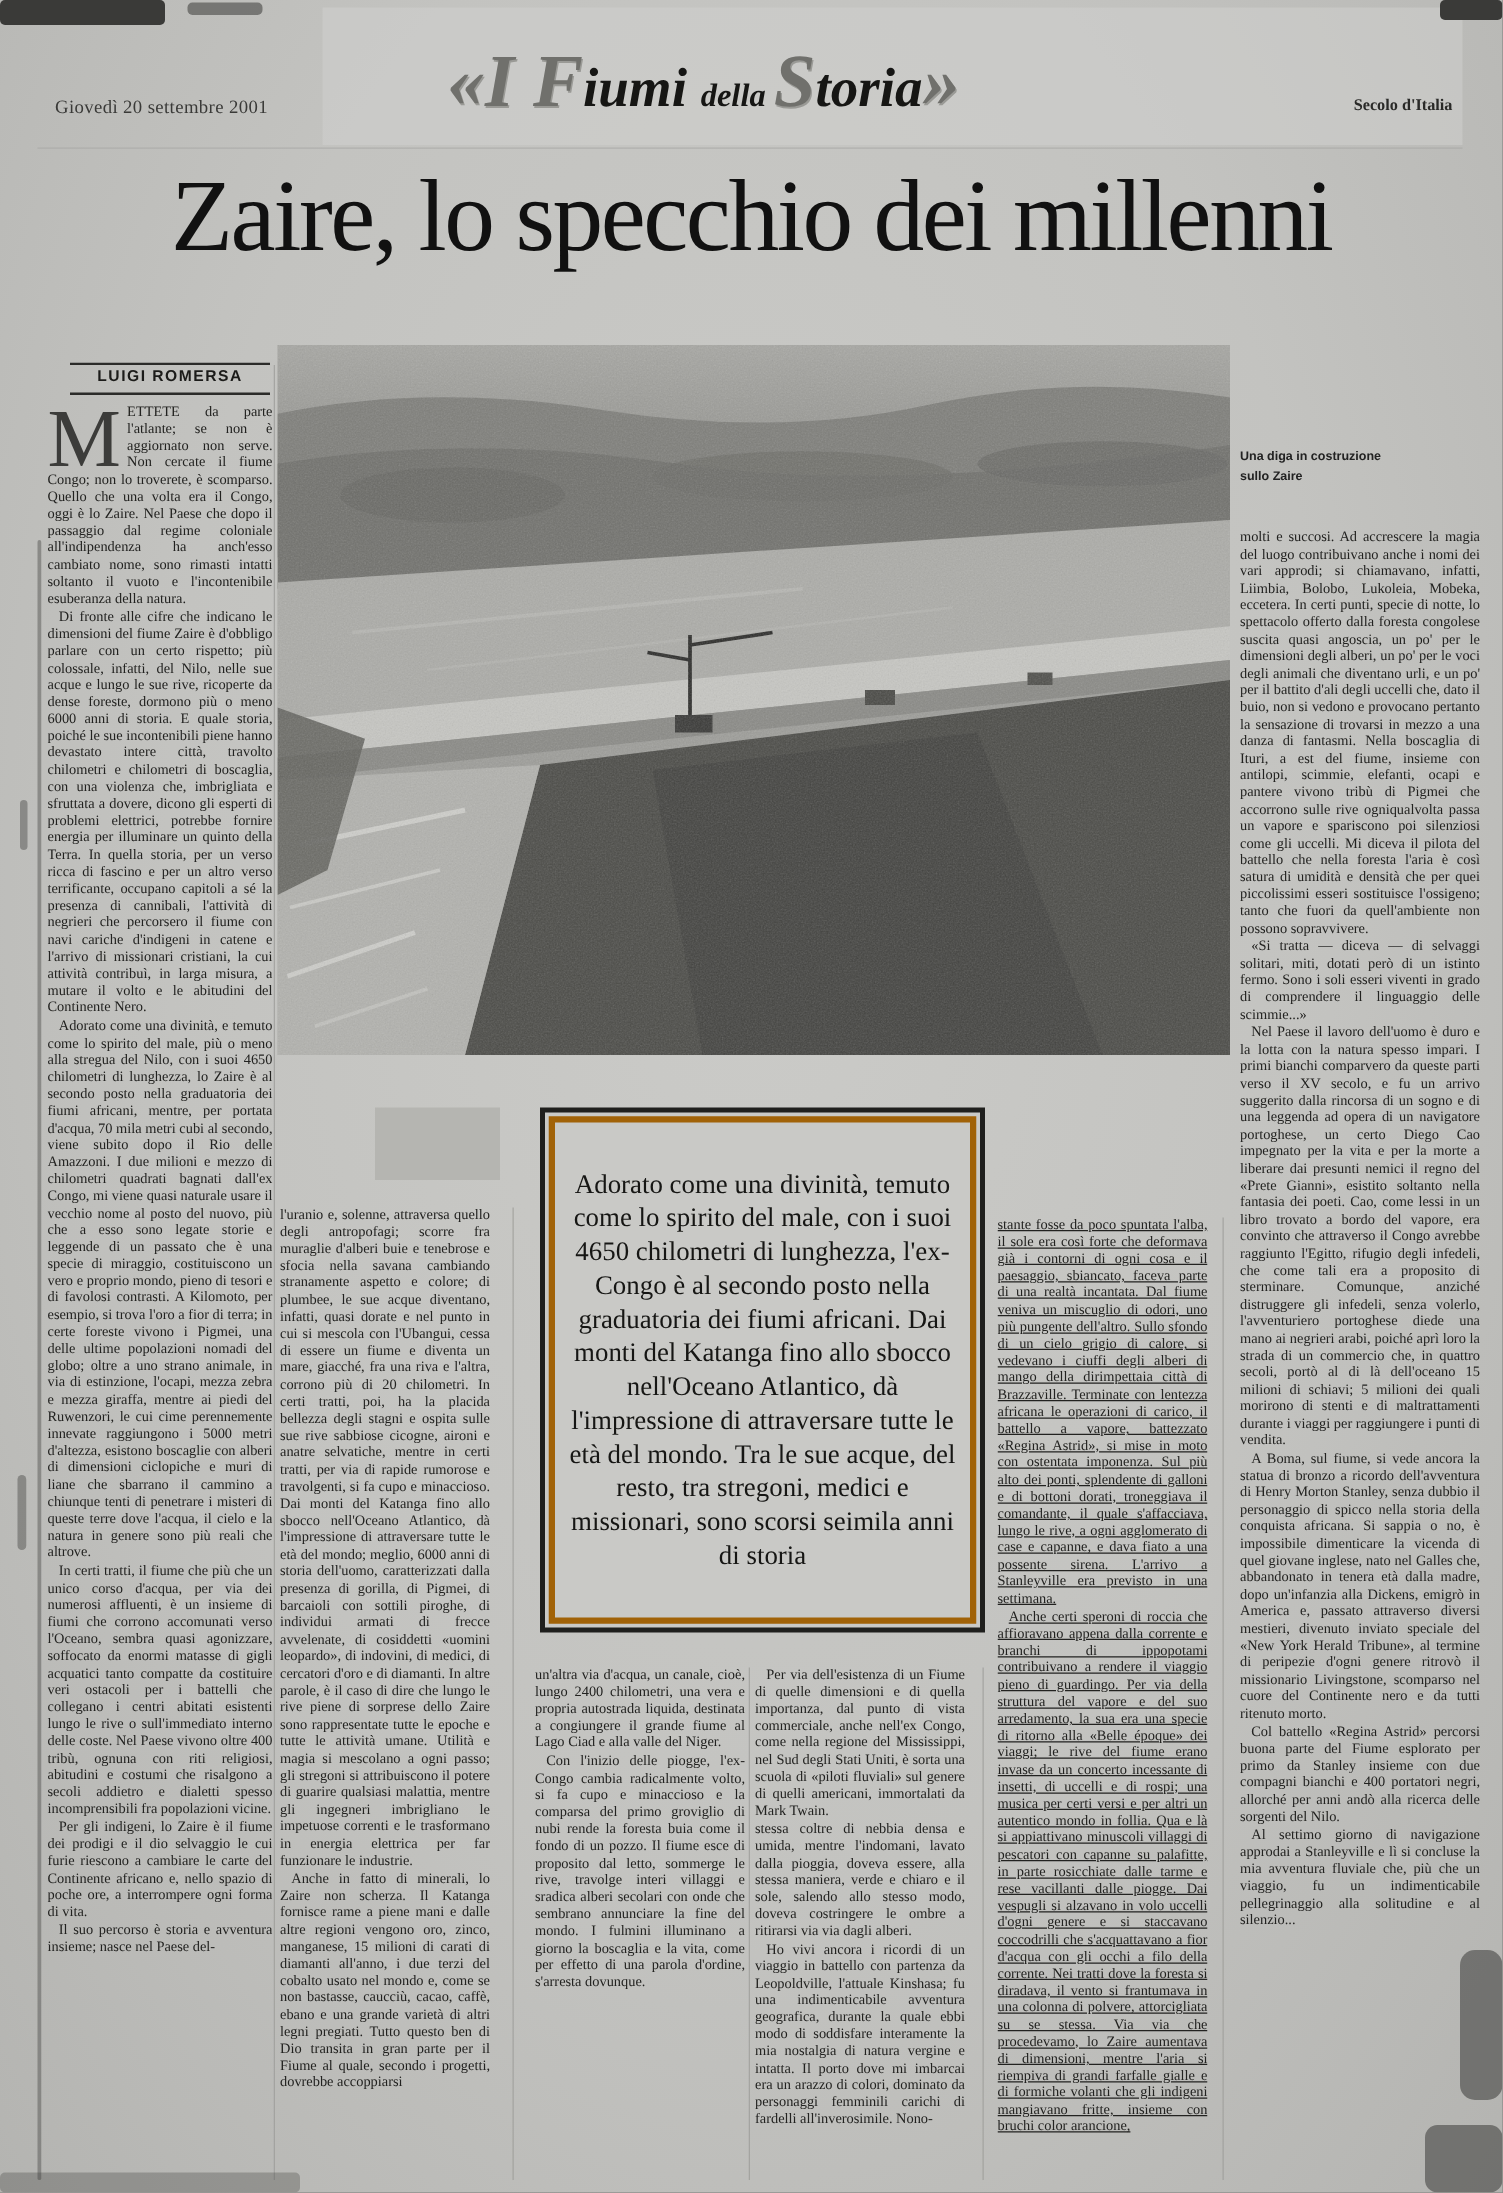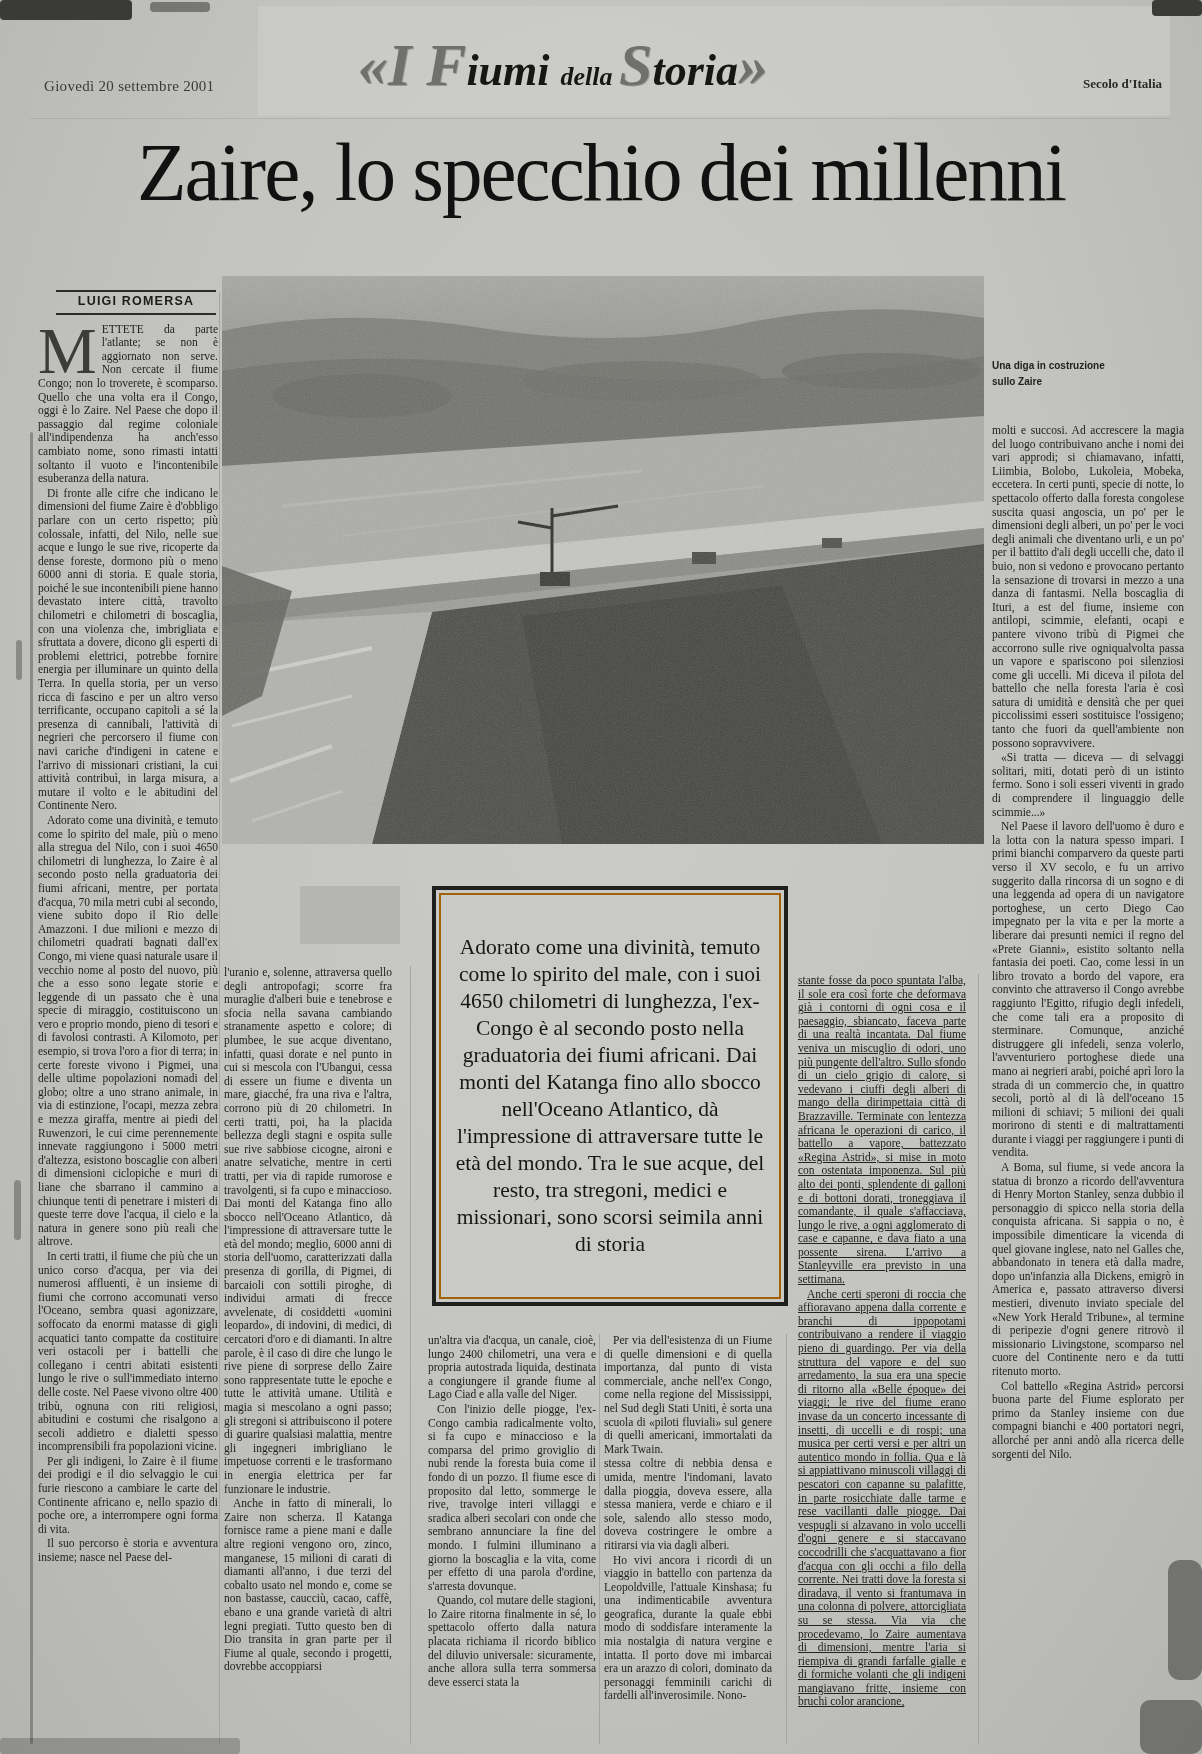--- a/index.html
+++ b/index.html
@@ -51,21 +51,21 @@
   .caption{
     position:absolute;left:992px;top:358px;width:192px;
     font-family:"Liberation Sans", sans-serif;font-weight:bold;font-size:10px;line-height:16px;color:#222;
   }
 
   .quote-box{
     position:absolute;left:432px;top:886px;width:356px;height:420px;
     border:4px solid #1f1f1d;box-sizing:border-box;background:#c9c9c6;
   }
   .quote-inner{
-    position:absolute;inset:3px;border:2px solid #a16207;
+    position:absolute;inset:3px;border:5px solid #a16207;
     display:flex;align-items:center;justify-content:center;padding:6px 10px;text-align:center;
   }
   .quote-text{font-size:21.5px;line-height:27px;color:#161614;}
 
   .vrule{position:absolute;width:1px;background:#9e9e9a;opacity:.8;}
   .edge-line{position:absolute;left:30px;top:432px;width:3px;height:1312px;background:#4c4c4a;opacity:.45;border-radius:2px;}
   .artifact{position:absolute;background:#3a3a38;border-radius:4px;}
   .soft{opacity:.55;}
   .gray-patch{position:absolute;left:300px;top:886px;width:100px;height:58px;background:#b0b0ad;opacity:.8;}
 </style>
@@ -169,37 +169,37 @@
 
   <div class="quote-box">
     <div class="quote-inner">
       <div class="quote-text">Adorato come una divinità, temuto come lo spirito del male, con i suoi 4650 chilometri di lunghezza, l'ex-Congo è al secondo posto nella graduatoria dei fiumi africani. Dai monti del Katanga fino allo sbocco nell'Oceano Atlantico, dà l'impressione di attraversare tutte le età del mondo. Tra le sue acque, del resto, tra stregoni, medici e missionari, sono scorsi seimila anni di storia</div>
     </div>
   </div>
 
   <div class="col col3">
       <p class="para noindent">un'altra via d'acqua, un canale, cioè, lungo 2400 chilometri, una vera e propria autostrada liquida, destinata a congiungere il grande fiume al Lago Ciad e alla valle del Niger.</p>
       <p class="para">Con l'inizio delle piogge, l'ex-Congo cambia radicalmente volto, si fa cupo e minaccioso e la comparsa del primo groviglio di nubi rende la foresta buia come il fondo di un pozzo. Il fiume esce di proposito dal letto, sommerge le rive, travolge interi villaggi e sradica alberi secolari con onde che sembrano annunciare la fine del mondo. I fulmini illuminano a giorno la boscaglia e la vita, come per effetto di una parola d'ordine, s'arresta dovunque.</p>
-      <p class="para">Quando, col mutare delle stagioni, lo Zaire ritorna finalmente in sé, lo spettacolo offerto dalla natura placata richiama il ricordo biblico del diluvio universale: sicuramente, anche allora sulla terra sommersa deve esserci stata la</p>
     </div>
   <div class="col col4">
       <p class="para">Per via dell'esistenza di un Fiume di quelle dimensioni e di quella importanza, dal punto di vista commerciale, anche nell'ex Congo, come nella regione del Mississippi, nel Sud degli Stati Uniti, è sorta una scuola di «piloti fluviali» sul genere di quelli americani, immortalati da Mark Twain.</p>
       <p class="para noindent">stessa coltre di nebbia densa e umida, mentre l'indomani, lavato dalla pioggia, doveva essere, alla stessa maniera, verde e chiaro e il sole, salendo allo stesso modo, doveva costringere le ombre a ritirarsi via via dagli alberi.</p>
       <p class="para">Ho vivi ancora i ricordi di un viaggio in battello con partenza da Leopoldville, l'attuale Kinshasa; fu una indimenticabile avventura geografica, durante la quale ebbi modo di soddisfare interamente la mia nostalgia di natura vergine e intatta. Il porto dove mi imbarcai era un arazzo di colori, dominato da personaggi femminili carichi di fardelli all'inverosimile. Nono-</p>
     </div>
   <div class="col col5">
       <p class="para noindent">stante fosse da poco spuntata l'alba, il sole era così forte che deformava già i contorni di ogni cosa e il paesaggio, sbiancato, faceva parte di una realtà incantata. Dal fiume veniva un miscuglio di odori, uno più pungente dell'altro. Sullo sfondo di un cielo grigio di calore, si vedevano i ciuffi degli alberi di mango della dirimpettaia città di Brazzaville. Terminate con lentezza africana le operazioni di carico, il battello a vapore, battezzato «Regina Astrid», si mise in moto con ostentata imponenza. Sul più alto dei ponti, splendente di galloni e di bottoni dorati, troneggiava il comandante, il quale s'affacciava, lungo le rive, a ogni agglomerato di case e capanne, e dava fiato a una possente sirena. L'arrivo a Stanleyville era previsto in una settimana.</p>
       <p class="para">Anche certi speroni di roccia che affioravano appena dalla corrente e branchi di ippopotami contribuivano a rendere il viaggio pieno di guardingo. Per via della struttura del vapore e del suo arredamento, la sua era una specie di ritorno alla «Belle époque» dei viaggi; le rive del fiume erano invase da un concerto incessante di insetti, di uccelli e di rospi; una musica per certi versi e per altri un autentico mondo in follia. Qua e là si appiattivano minuscoli villaggi di pescatori con capanne su palafitte, in parte rosicchiate dalle tarme e rese vacillanti dalle piogge. Dai vespugli si alzavano in volo uccelli d'ogni genere e si staccavano coccodrilli che s'acquattavano a fior d'acqua con gli occhi a filo della corrente. Nei tratti dove la foresta si diradava, il vento si frantumava in una colonna di polvere, attorcigliata su se stessa. Via via che procedevamo, lo Zaire aumentava di dimensioni, mentre l'aria si riempiva di grandi farfalle gialle e di formiche volanti che gli indigeni mangiavano fritte, insieme con bruchi color arancione,</p>
     </div>
   <div class="col col6">
       <p class="para noindent">molti e succosi. Ad accrescere la magia del luogo contribuivano anche i nomi dei vari approdi; si chiamavano, infatti, Liimbia, Bolobo, Lukoleia, Mobeka, eccetera. In certi punti, specie di notte, lo spettacolo offerto dalla foresta congolese suscita quasi angoscia, un po' per le dimensioni degli alberi, un po' per le voci degli animali che diventano urli, e un po' per il battito d'ali degli uccelli che, dato il buio, non si vedono e provocano pertanto la sensazione di trovarsi in mezzo a una danza di fantasmi. Nella boscaglia di Ituri, a est del fiume, insieme con antilopi, scimmie, elefanti, ocapi e pantere vivono tribù di Pigmei che accorrono sulle rive ogniqualvolta passa un vapore e spariscono poi silenziosi come gli uccelli. Mi diceva il pilota del battello che nella foresta l'aria è così satura di umidità e densità che per quei piccolissimi esseri sostituisce l'ossigeno; tanto che fuori da quell'ambiente non possono sopravvivere.</p>
       <p class="para">«Si tratta — diceva — di selvaggi solitari, miti, dotati però di un istinto fermo. Sono i soli esseri viventi in grado di comprendere il linguaggio delle scimmie...»</p>
       <p class="para">Nel Paese il lavoro dell'uomo è duro e la lotta con la natura spesso impari. I primi bianchi comparvero da queste parti verso il XV secolo, e fu un arrivo suggerito dalla rincorsa di un sogno e di una leggenda ad opera di un navigatore portoghese, un certo Diego Cao impegnato per la vita e per la morte a liberare dai presunti nemici il regno del «Prete Gianni», esistito soltanto nella fantasia dei poeti. Cao, come lessi in un libro trovato a bordo del vapore, era convinto che attraverso il Congo avrebbe raggiunto l'Egitto, rifugio degli infedeli, che come tali era a proposito di sterminare. Comunque, anziché distruggere gli infedeli, senza volerlo, l'avventuriero portoghese diede una mano ai negrieri arabi, poiché aprì loro la strada di un commercio che, in quattro secoli, portò al di là dell'oceano 15 milioni di schiavi; 5 milioni dei quali morirono di stenti e di maltrattamenti durante i viaggi per raggiungere i punti di vendita.</p>
       <p class="para">A Boma, sul fiume, si vede ancora la statua di bronzo a ricordo dell'avventura di Henry Morton Stanley, senza dubbio il personaggio di spicco nella storia della conquista africana. Si sappia o no, è impossibile dimenticare la vicenda di quel giovane inglese, nato nel Galles che, abbandonato in tenera età dalla madre, dopo un'infanzia alla Dickens, emigrò in America e, passato attraverso diversi mestieri, divenuto inviato speciale del «New York Herald Tribune», al termine di peripezie d'ogni genere ritrovò il missionario Livingstone, scomparso nel cuore del Continente nero e da tutti ritenuto morto.</p>
       <p class="para">Col battello «Regina Astrid» percorsi buona parte del Fiume esplorato per primo da Stanley insieme con due compagni bianchi e 400 portatori negri, allorché per anni andò alla ricerca delle sorgenti del Nilo.</p>
+      <p class="para">Al settimo giorno di navigazione approdai a Stanleyville e lì si concluse la mia avventura fluviale che, più che un viaggio, fu un indimenticabile pellegrinaggio alla solitudine e al silenzio...</p>
     </div>
 
   <div class="vrule" style="left:219px;top:292px;height:1452px;"></div>
   <div class="vrule" style="left:410px;top:966px;height:778px;"></div>
   <div class="vrule" style="left:599px;top:1334px;height:410px;"></div>
   <div class="vrule" style="left:786px;top:1334px;height:410px;"></div>
   <div class="vrule" style="left:978px;top:974px;height:770px;"></div>
 
   <div class="edge-line"></div>
   <div class="gray-patch"></div>

